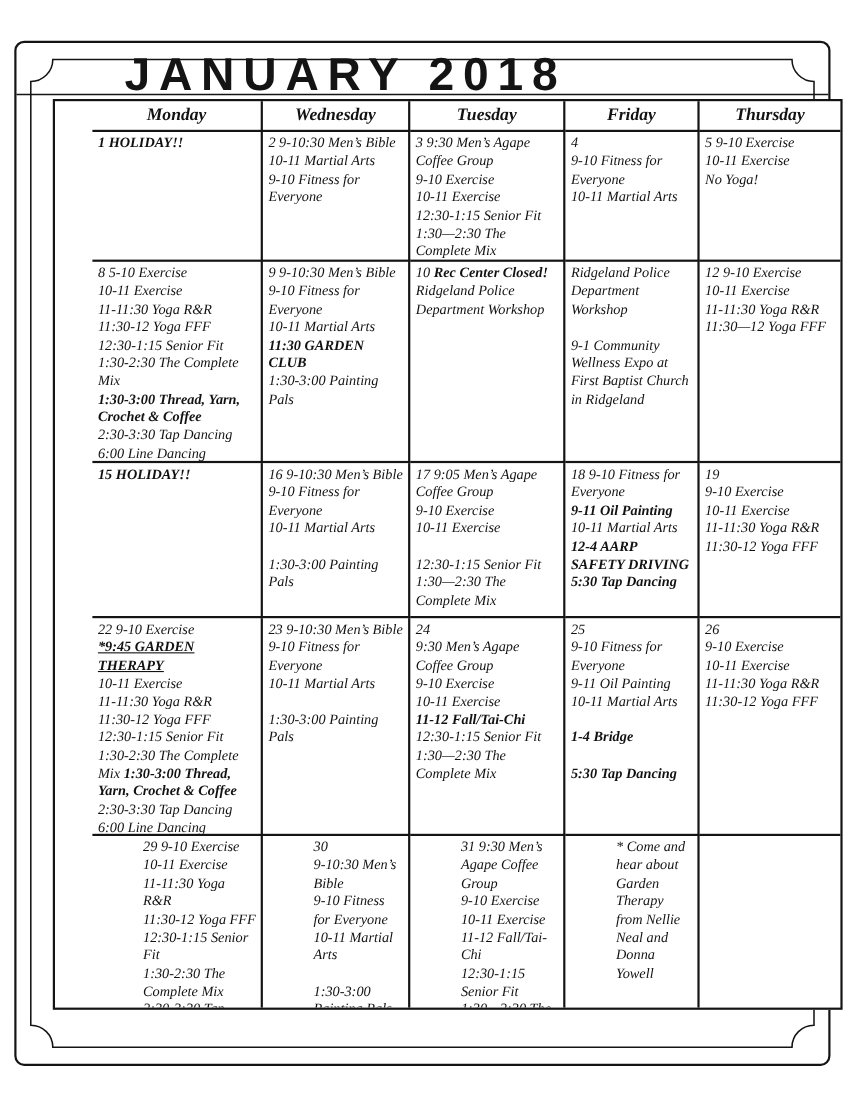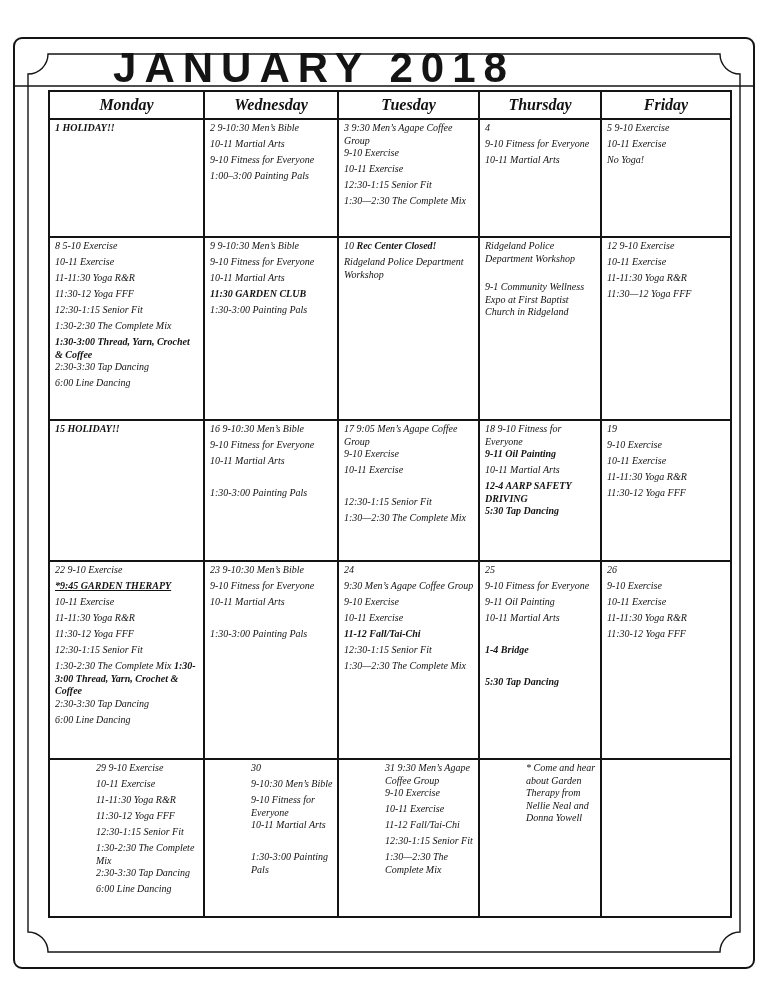--- a/index.html
+++ b/index.html
@@ -5,26 +5,26 @@
   html,body{margin:0;padding:0;background:#fff;}
   #page{position:relative;width:768px;height:994px;background:#fff;overflow:hidden;
         font-family:"Liberation Serif",serif;color:#121212;}
   #frame-svg{position:absolute;left:0;top:0;width:768px;height:994px;}
   .page-title{position:absolute;left:0;top:44px;width:628px;text-align:center;
         font-family:"Liberation Sans",sans-serif;font-weight:bold;font-size:42px;
         letter-spacing:8px;color:#141414;white-space:nowrap;}
   .grid{position:absolute;left:48px;top:90px;display:grid;
         grid-template-columns:155px 134px 141px 122px 128px;
         grid-template-rows:28px 118px 183px 141px 198px 156px;
-        border:2px solid #141414;background:#fff;}
+        border:2px solid #141414;background:#fff;padding-left:34px;}
   .grid > div{border-right:2px solid #141414;border-bottom:2px solid #141414;box-sizing:border-box;}
   .grid > div:nth-child(5n){border-right:none;}
   .grid > div:nth-child(n+26){border-bottom:none;margin-left:41px;}
   .hcell{font-style:italic;font-weight:bold;font-size:16px;text-align:center;line-height:26px;}
-  .cell{font-style:italic;font-size:10px;line-height:1.26;padding:2px 4px 0 5px;overflow:hidden;}
+  .cell{font-style:italic;font-size:13px;line-height:1.26;padding:2px 4px 0 5px;overflow:hidden;}
   .ln{min-height:16px;}
   .b{font-weight:bold;}
   .u{text-decoration:underline;}
 </style>
 </head>
 <body>
 
 <div id="page">
 
   <svg id="frame-svg" viewBox="0 0 768 994" xmlns="http://www.w3.org/2000/svg">
@@ -32,30 +32,29 @@
     <path d="M 48 54 H 720 A 20 20 0 0 0 740 74 V 932 A 20 20 0 0 0 720 952 H 48 A 20 20 0 0 0 28 932 V 74 A 20 20 0 0 0 48 54 Z" fill="none" stroke="#141414" stroke-width="1.4"></path>
     <line x1="15" y1="86" x2="753" y2="86" stroke="#141414" stroke-width="1.4"></line>
   </svg>
 
   <div class="page-title">JANUARY 2018</div>
 
   <div class="grid">
       <div class="hcell">Monday</div>
       <div class="hcell">Wednesday</div>
       <div class="hcell">Tuesday</div>
+      <div class="hcell">Friday</div>
       <div class="hcell">Thursday</div>
-      <div class="hcell">Friday</div>
       <div class="cell">
         <div class="ln"><span class="b">1 HOLIDAY!!</span></div>
       </div>
       <div class="cell">
         <div class="ln"><span>2 9-10:30 Men’s Bible</span></div>
         <div class="ln"><span>10-11 Martial Arts</span></div>
         <div class="ln"><span>9-10 Fitness for Everyone</span></div>
-        <div class="ln"><span>1:00–3:00 Painting Pals</span></div>
       </div>
       <div class="cell">
         <div class="ln"><span>3  9:30 Men’s Agape Coffee Group</span></div>
         <div class="ln"><span>9-10 Exercise</span></div>
         <div class="ln"><span>10-11 Exercise</span></div>
         <div class="ln"><span>12:30-1:15 Senior Fit</span></div>
         <div class="ln"><span>1:30—2:30 The Complete Mix</span></div>
       </div>
       <div class="cell">
         <div class="ln"><span>4</span></div>

